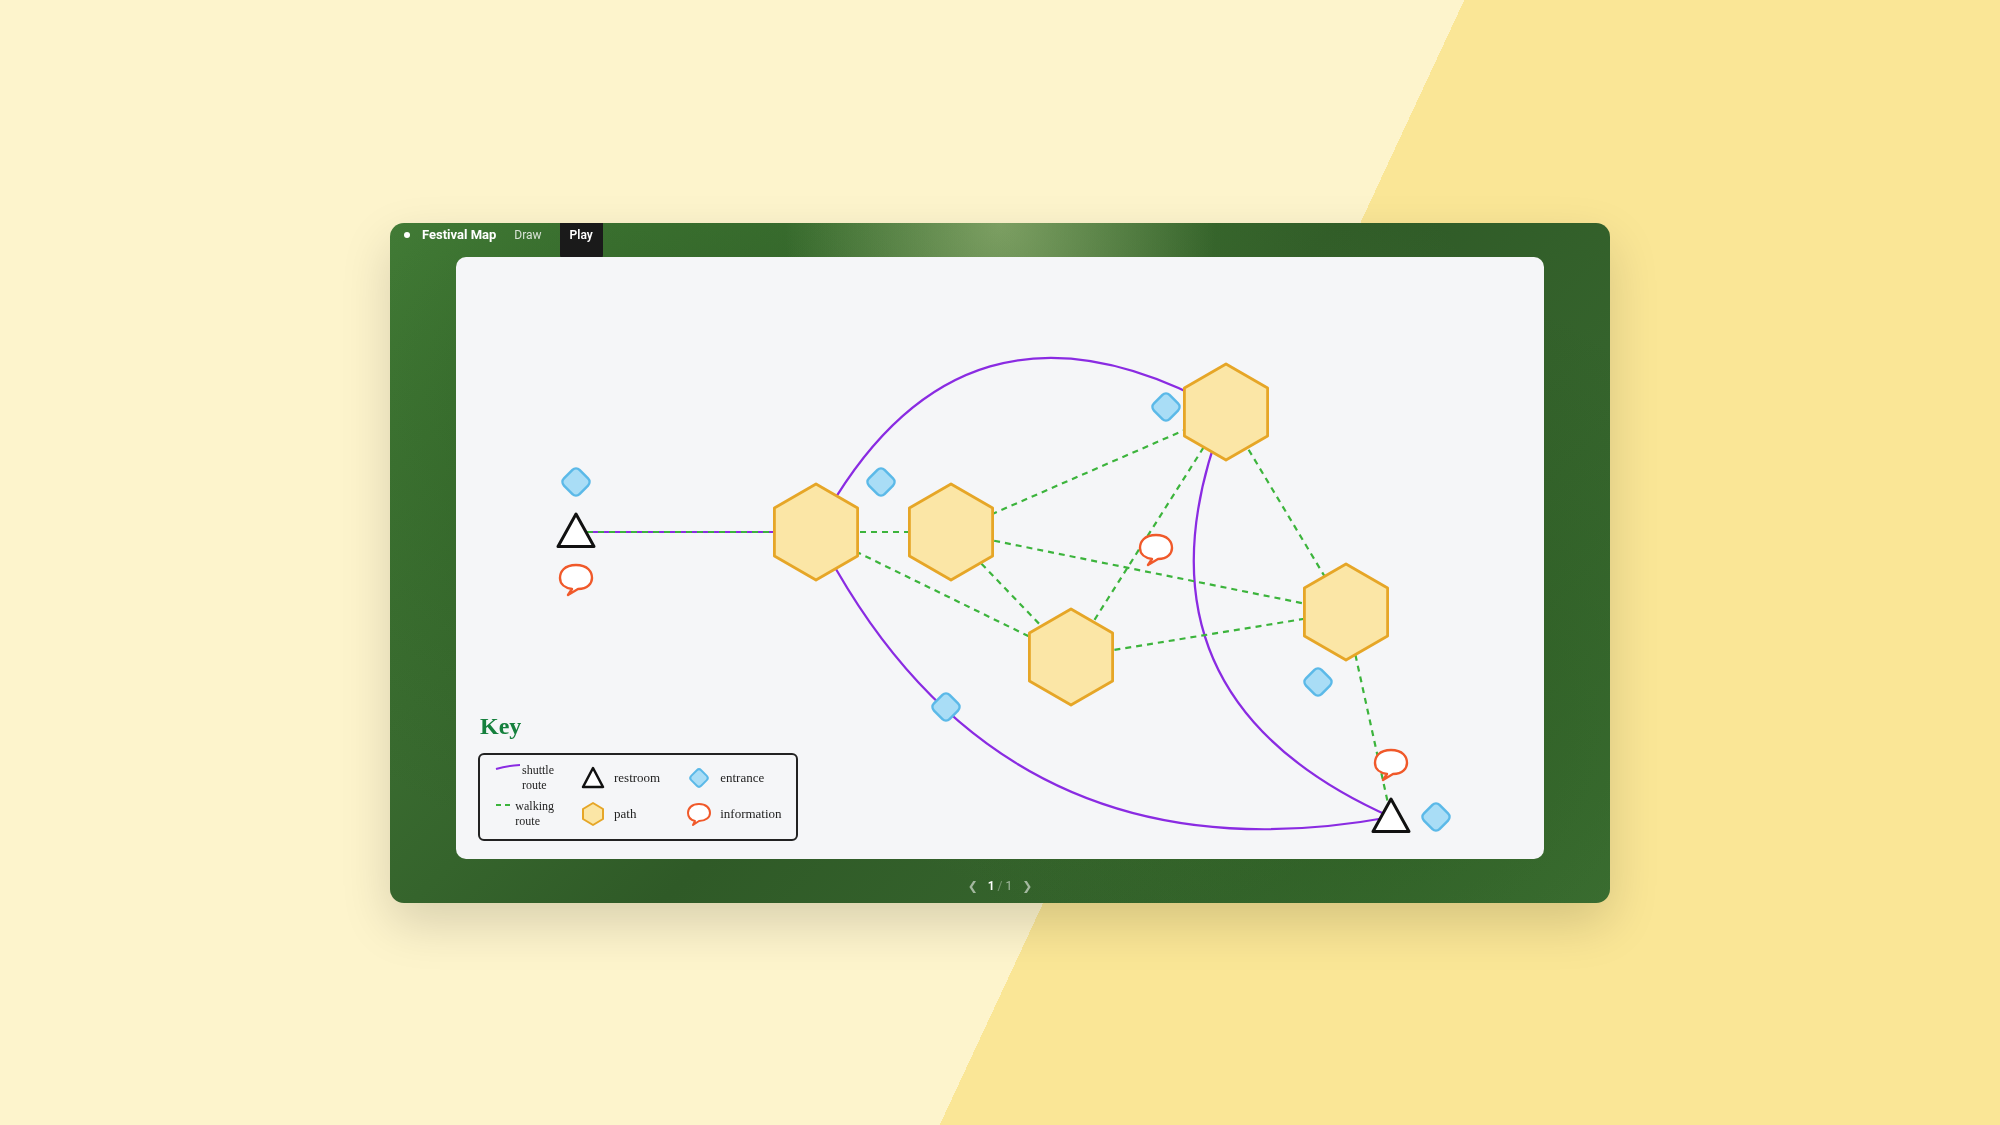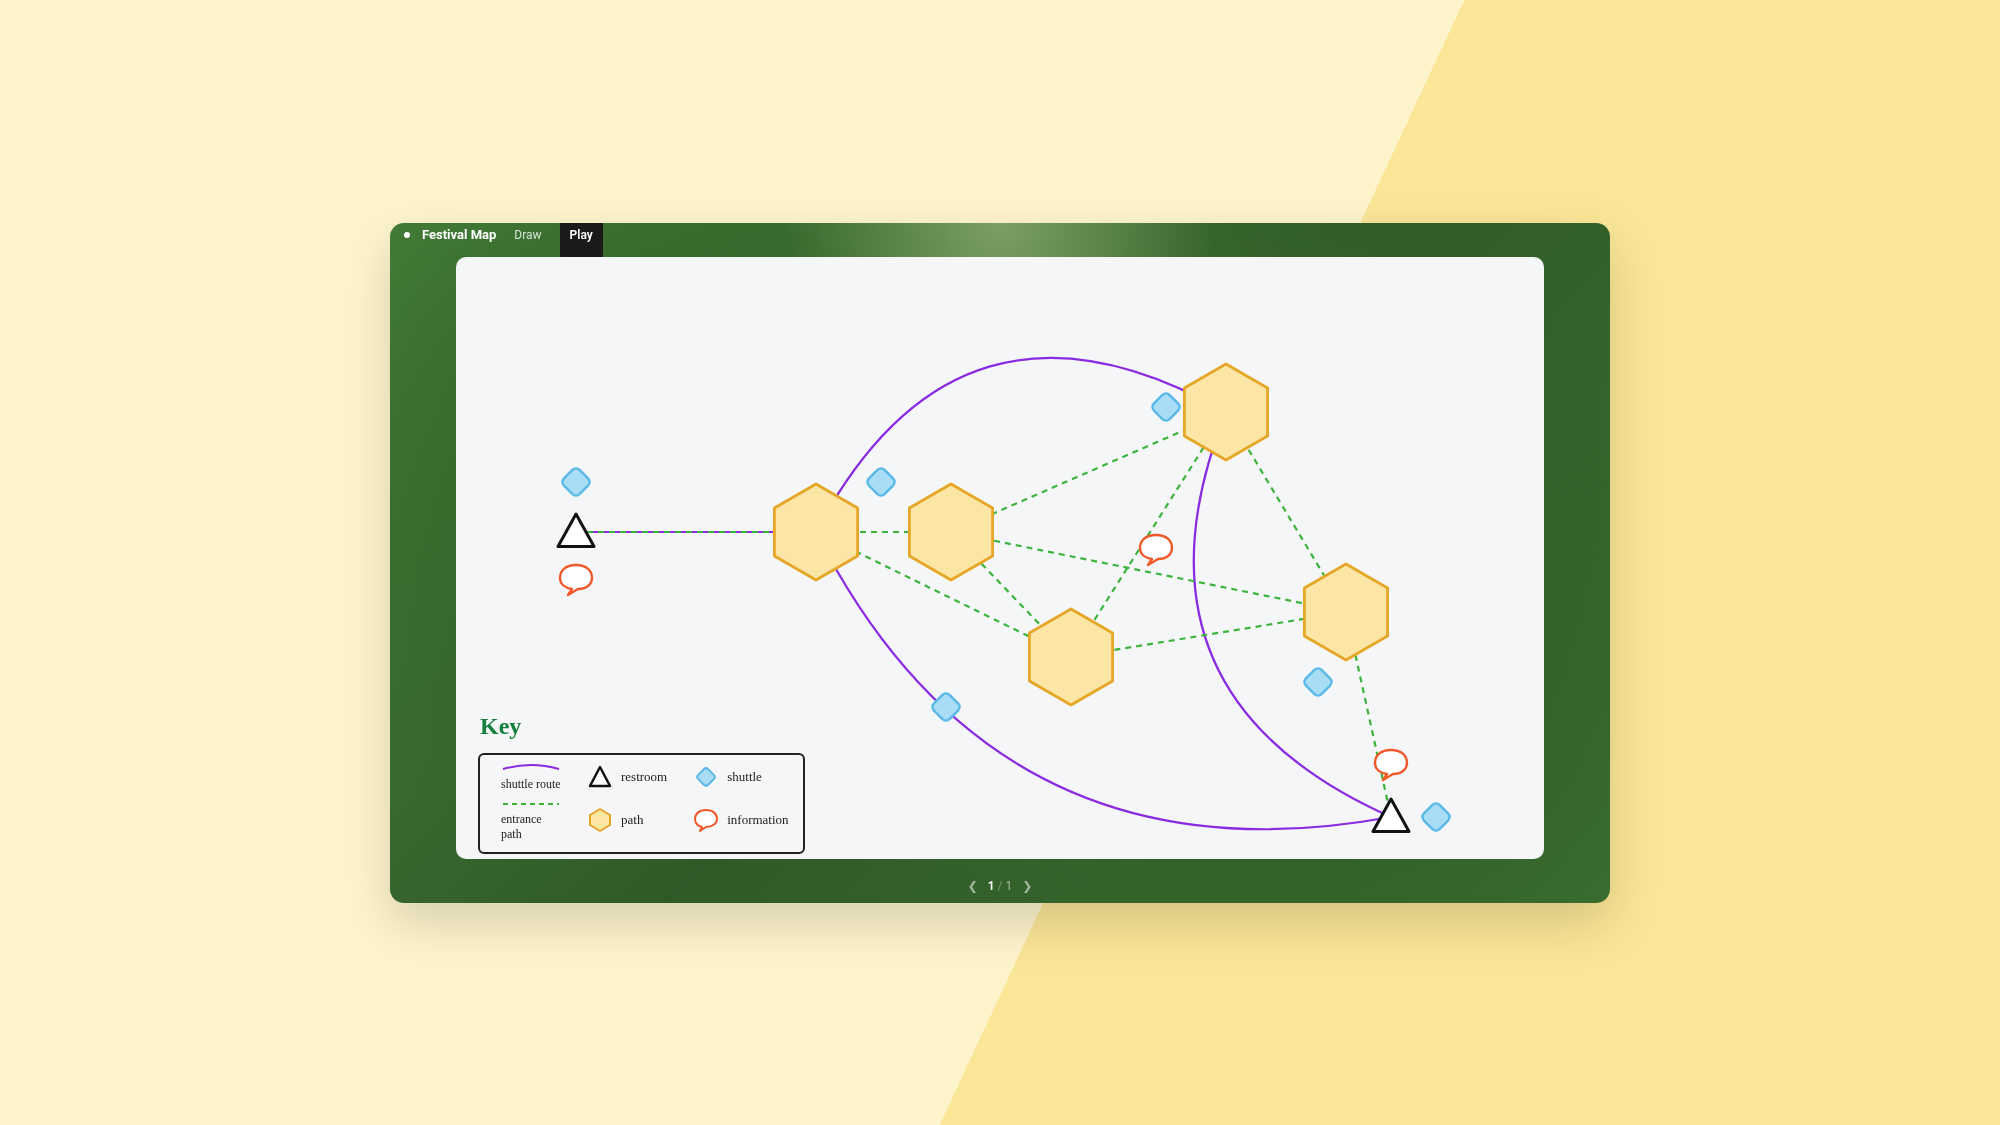--- a/index.html
+++ b/index.html
@@ -96,24 +96,23 @@
     display: flex;
     align-items: center;
     gap: 8px;
     font-family: "Comic Sans MS", "Segoe Script", cursive;
     font-size: 13px;
     color: #222;
   }
   .legend-swatch-line {
     width: 60px;
     display: flex;
-    flex-direction: column;
+    flex-direction: row;
     align-items: flex-start;
     gap: 2px;
-    margin-left: 7px;
   }
   .legend-swatch-line svg { width: 60px; height: 12px; }
   .legend-swatch-line .lbl {
     font-family: "Comic Sans MS", "Segoe Script", cursive;
     font-size: 12px;
     color: #222;
   }
   .legend-shape { width: 26px; height: 26px; display: inline-block; }
 </style>
 </head>
@@ -179,29 +178,29 @@
         <svg class="legend-shape" viewBox="0 0 26 26">
           <polygon points="13,3 23,22 3,22" fill="#fff" stroke="#111" stroke-width="2.5" stroke-linejoin="round"></polygon>
         </svg>
         <span>restroom</span>
       </div>
 
       <div class="legend-item">
         <svg class="legend-shape" viewBox="0 0 26 26">
           <rect x="6" y="6" width="14" height="14" rx="3" transform="rotate(45 13 13)" fill="#a9ddf6" stroke="#5bb9e8" stroke-width="2"></rect>
         </svg>
-        <span>shuttle</span>
+        <span>entrance</span>
       </div>
 
       <div class="legend-item">
         <span class="legend-swatch-line">
           <svg>
               <line x1="2" y1="6" x2="58" y2="6" stroke="#3cb43c" stroke-width="2" stroke-dasharray="5 4"></line>
             </svg>
-          <span class="lbl">entrance path</span>
+          <span class="lbl">walking route</span>
         </span>
       </div>
 
       <div class="legend-item">
         <svg class="legend-shape" viewBox="0 0 26 26">
           <polygon points="13,2 23,8 23,18 13,24 3,18 3,8" fill="#fbe6a6" stroke="#e6a627" stroke-width="2" stroke-linejoin="round"></polygon>
         </svg>
         <span>path</span>
       </div>
 

